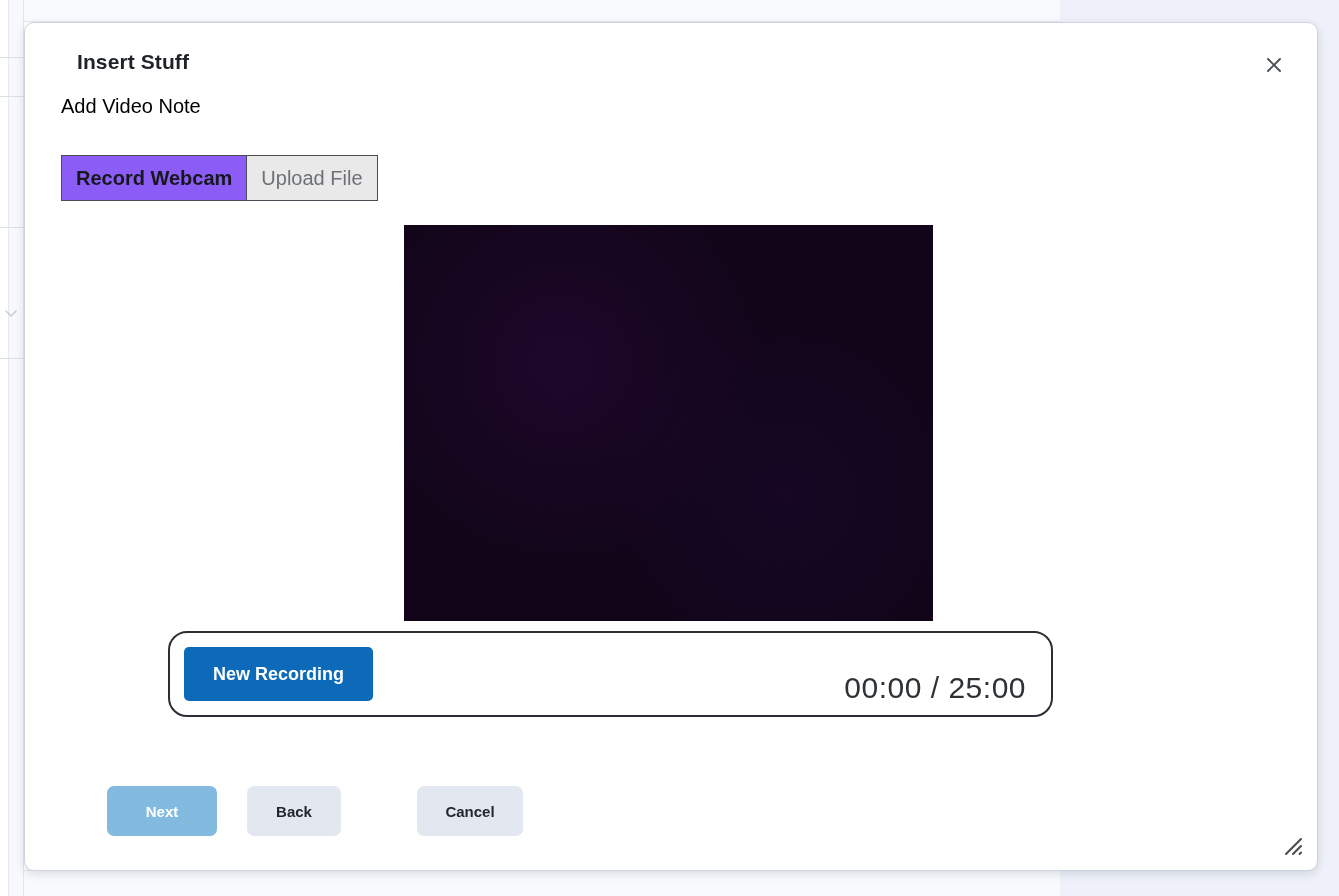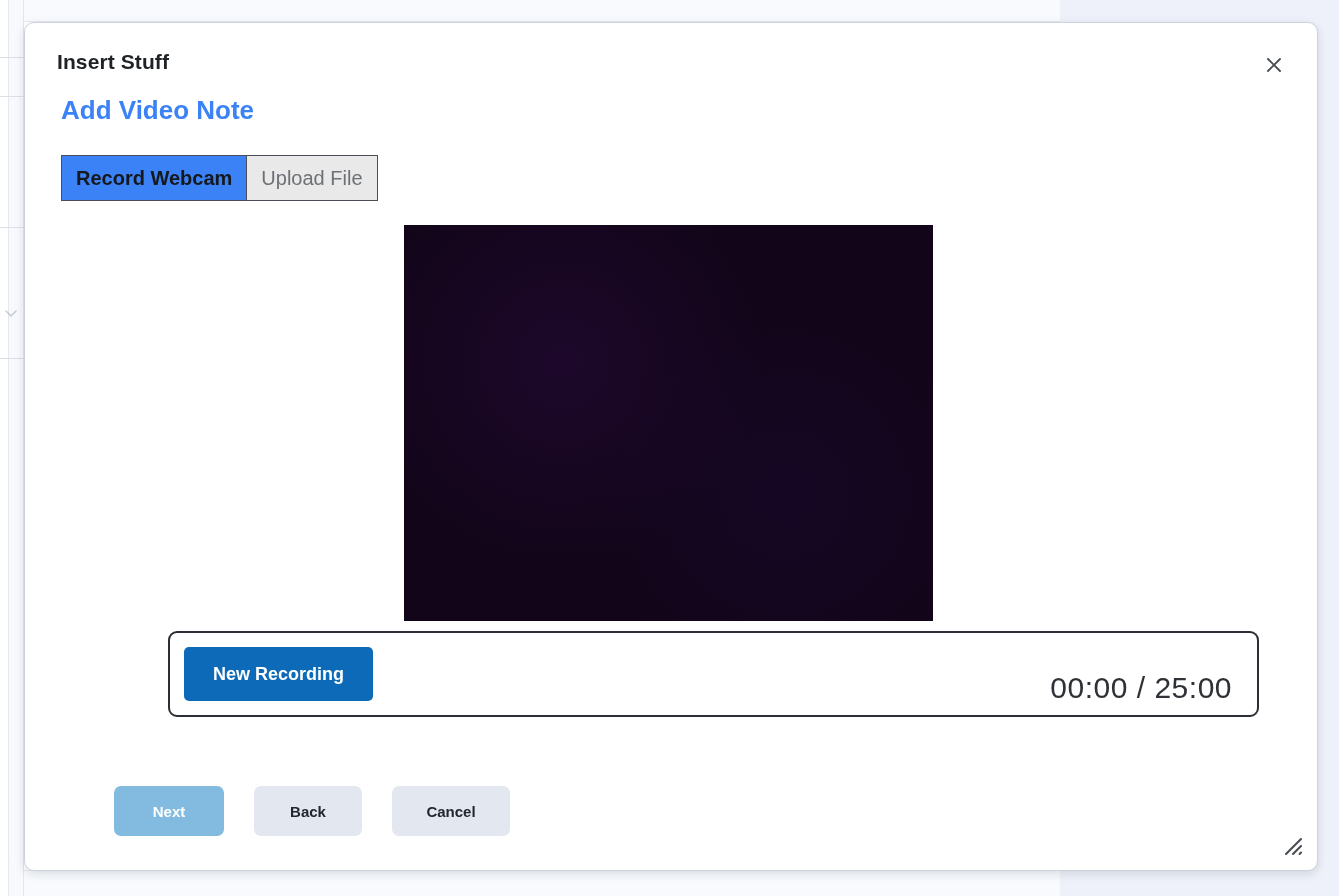--- a/index.html
+++ b/index.html
@@ -66,27 +66,27 @@
     left: 24px; top: 22px;
     width: 1294px; height: 849px;
     background: #ffffff;
     border: 1px solid #cdd2dd;
     border-radius: 10px;
     box-shadow: 0 3px 10px rgba(30,40,60,.14);
     overflow: hidden;
   }
 
   .dlg-title {
-    position: absolute; left: 32px; top: 27px;
+    position: absolute; left: 52px; top: 27px;
     font-size: 21px; font-weight: bold; color: #1f2226;
     letter-spacing: .1px;
   }
   .dlg-subtitle {
     position: absolute; left: 36px; top: 72px;
-    font-size: 26px; font-weight: 700; color: #3b82f6;
+    font-size: 20px; font-weight: 400; color: #000000;
   }
   .close-btn {
     position: absolute; right: 26px; top: 26px;
     width: 34px; height: 34px;
     display: flex; align-items: center; justify-content: center;
     cursor: pointer; background: transparent; border: none;
   }
 
   
   .tabs {
@@ -96,21 +96,21 @@
   .tab {
     height: 46px;
     padding: 0 14px;
     display: flex; align-items: center;
     font-size: 20px;
     border: 1px solid #4a4f57;
     cursor: pointer;
     white-space: nowrap;
   }
   .tab.active {
-    background: #3b82f6;
+    background: #8b5cf6;
     color: #15181c;
     font-weight: bold;
     border-right: none;
   }
   .tab.inactive {
     background: #e9e9e9;
     color: #6d7176;
     font-weight: normal;
     border-left: 1px solid #4a4f57;
     text-align: center;
@@ -124,23 +124,23 @@
     background:
       radial-gradient(circle at 30% 35%, rgba(38,10,58,.55) 0%, rgba(0,0,0,0) 45%),
       radial-gradient(circle at 72% 68%, rgba(26,8,48,.5) 0%, rgba(0,0,0,0) 40%),
       #120519;
   }
 
   
   .control-bar {
     position: absolute;
     left: 143px; top: 608px;
-    width: 1091px; height: 86px;
+    width: 885px; height: 86px;
     border: 2px solid #2b2f35;
-    border-radius: 9px;
+    border-radius: 19px;
     background: #ffffff;
     display: flex; align-items: center;
   }
   .new-rec-btn {
     margin-left: 14px;
     width: 189px; height: 54px;
     background: #0c6ab8;
     color: #ffffff;
     border: none; border-radius: 5px;
     font-size: 18px; font-weight: bold;
@@ -182,41 +182,41 @@
   .timer {
     margin-left: auto; margin-right: 25px;
     font-size: 30px; font-weight: 300; color: #2e3237;
     letter-spacing: .5px;
     white-space: nowrap;
     margin-top: 28px;
   }
 
   
   .footer {
-    position: absolute; left: 52px; top: 763px;
+    position: absolute; left: 45px; top: 763px;
     display: flex; gap: 30px; padding-left: 37px;
   }
   .btn {
     height: 50px;
     border: none; border-radius: 7px;
     font-size: 15px; font-weight: bold;
     font-family: "Liberation Sans", sans-serif;
     cursor: pointer;
   }
   .btn-next {
     width: 110px;
     background: #82bae0;
     color: #ffffff;
   }
   .btn-secondary {
-    width: 108px;
+    width: 94px;
     background: #e3e8f0;
     color: #23272d;
   }
-  .btn-cancel { width: 118px; }
+  .btn-cancel { width: 106px; margin-left: 46px; }
 
   .resize-grip {
     position: absolute; right: 14px; bottom: 14px;
     width: 20px; height: 20px; cursor: nwse-resize;
   }
 </style>
 </head>
 <body>
 
 <div id="backdrop">

